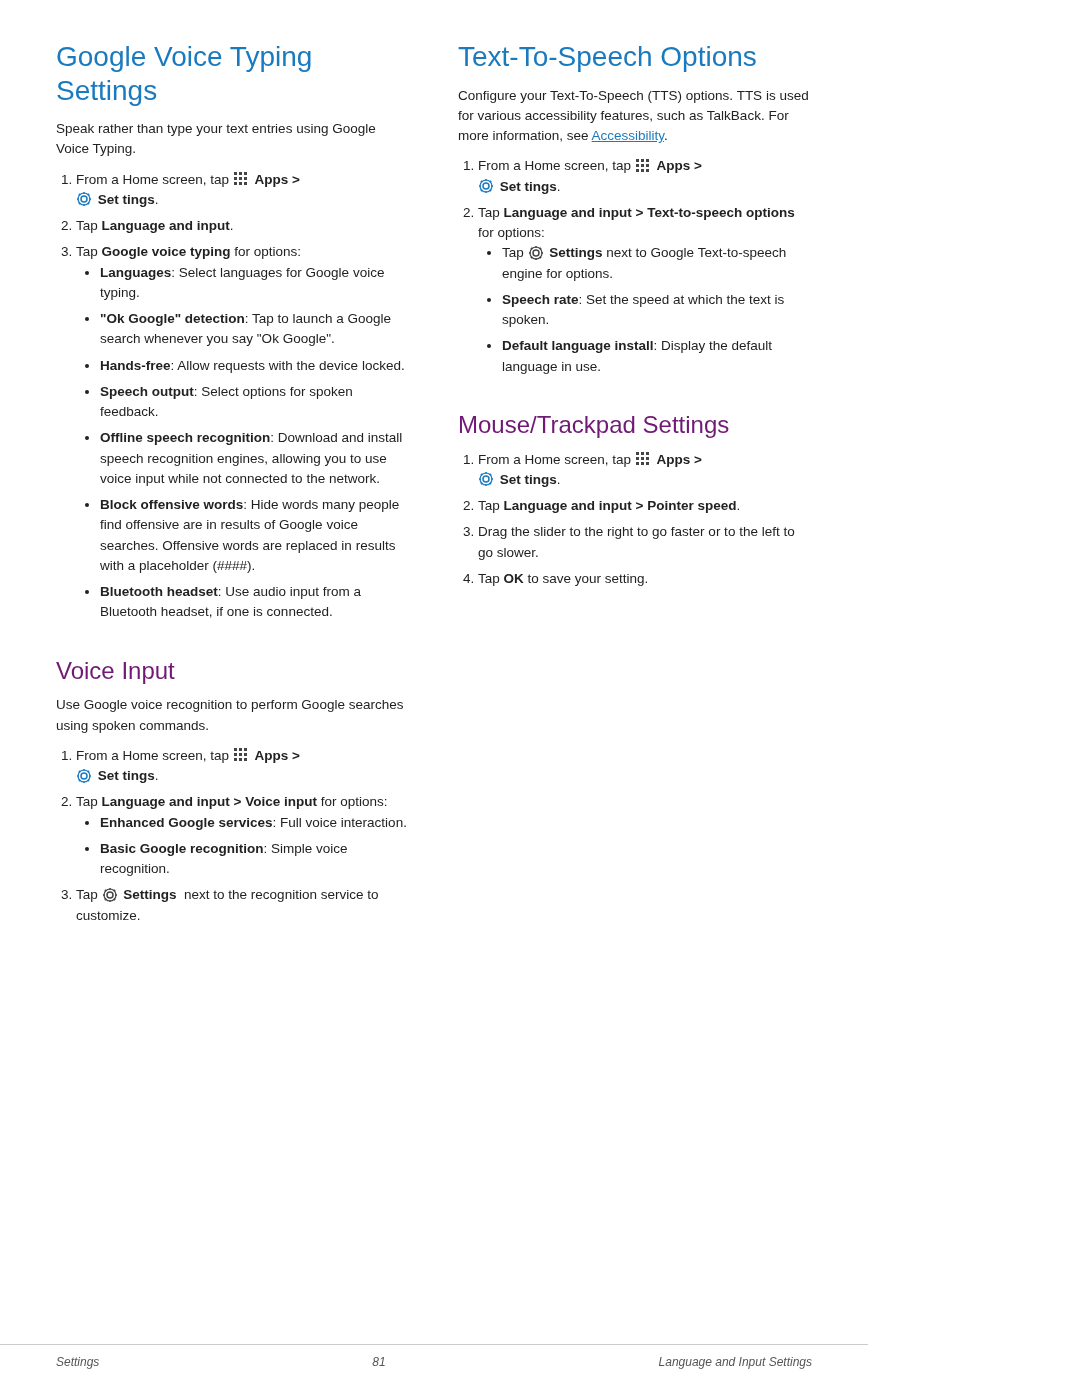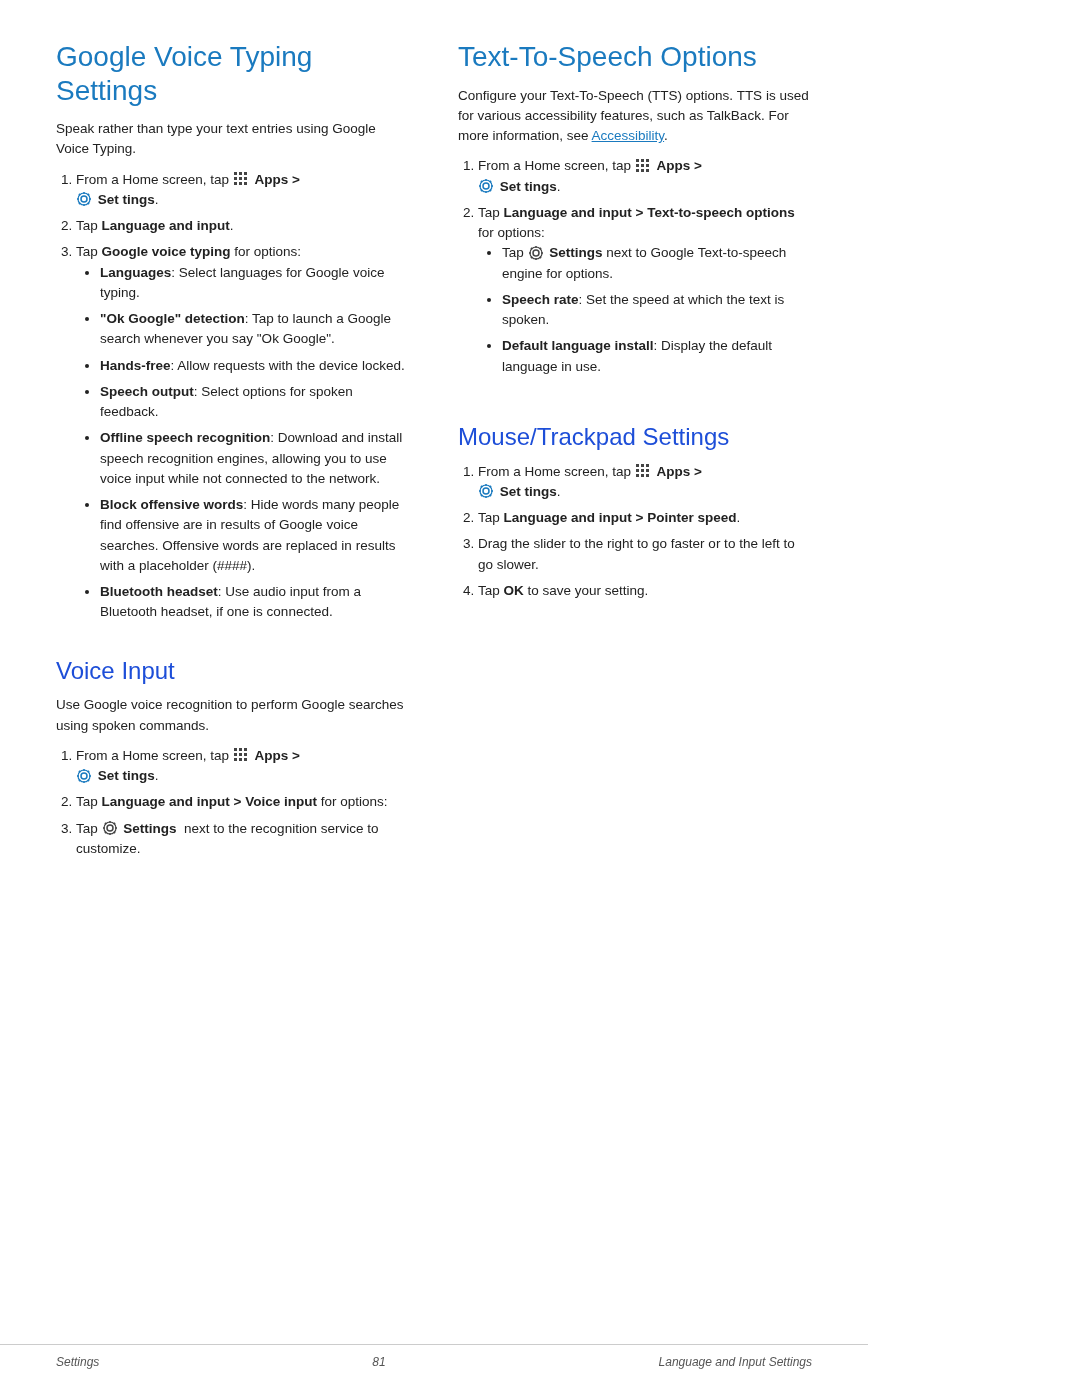--- a/index.html
+++ b/index.html
@@ -25,33 +25,33 @@
     .left-col {
       grid-column: 1;
       display: flex;
       flex-direction: column;
       gap: 0;
     }
     .right-col {
       grid-column: 2;
       display: flex;
       flex-direction: column;
-      gap: 12px;
+      gap: 0;
     }
     h1 {
       font-size: 28px;
       font-weight: normal;
       color: #1a7abf;
       margin-bottom: 12px;
       line-height: 1.2;
     }
     h2 {
       font-size: 24px;
       font-weight: normal;
-      color: #1d4ed8;
+      color: #701a75;
       margin-bottom: 10px;
       line-height: 1.2;
     }
     p {
       font-size: 13.5px;
       line-height: 1.5;
       margin-bottom: 10px;
       color: #222;
     }
     ol {
@@ -195,20 +195,24 @@
               <line x1="1" y1="8" x2="3" y2="8" stroke="#1a7abf" stroke-width="1.5"></line>
               <line x1="13" y1="8" x2="15" y2="8" stroke="#1a7abf" stroke-width="1.5"></line>
               <line x1="2.9" y1="2.9" x2="4.3" y2="4.3" stroke="#1a7abf" stroke-width="1.5"></line>
               <line x1="11.7" y1="11.7" x2="13.1" y2="13.1" stroke="#1a7abf" stroke-width="1.5"></line>
               <line x1="13.1" y1="2.9" x2="11.7" y2="4.3" stroke="#1a7abf" stroke-width="1.5"></line>
               <line x1="4.3" y1="11.7" x2="2.9" y2="13.1" stroke="#1a7abf" stroke-width="1.5"></line>
             </svg>
           </span><span class="bold">Set tings</span>.
         </li>
         <li>Tap <span class="bold">Language and input &gt; Voice input</span> for options:
+          <ul>
+            <li><span class="bold">Enhanced Google services</span>: Full voice interaction.</li>
+            <li><span class="bold">Basic Google recognition</span>: Simple voice recognition.</li>
+          </ul>
         </li>
         <li>Tap
           <span>
             <svg class="settings-icon" viewBox="0 0 16 16" xmlns="http://www.w3.org/2000/svg">
               <circle cx="8" cy="8" r="3" fill="none" stroke="#444" stroke-width="1.5"></circle>
               <circle cx="8" cy="8" r="6" fill="none" stroke="#444" stroke-width="1.2"></circle>
               <line x1="8" y1="1" x2="8" y2="3" stroke="#444" stroke-width="1.5"></line>
               <line x1="8" y1="13" x2="8" y2="15" stroke="#444" stroke-width="1.5"></line>
               <line x1="1" y1="8" x2="3" y2="8" stroke="#444" stroke-width="1.5"></line>
               <line x1="13" y1="8" x2="15" y2="8" stroke="#444" stroke-width="1.5"></line>

